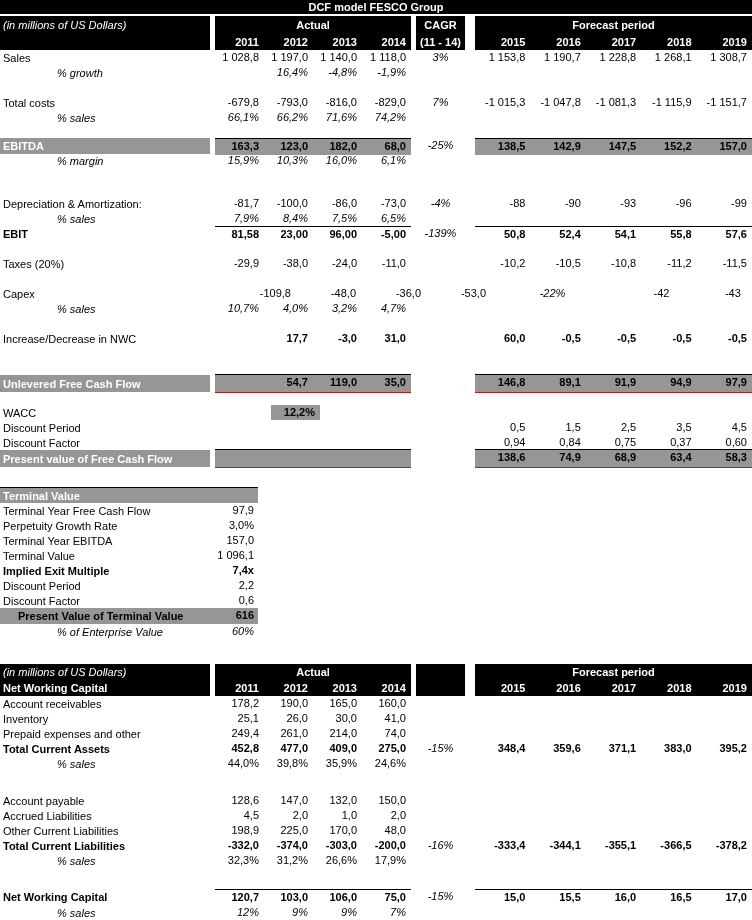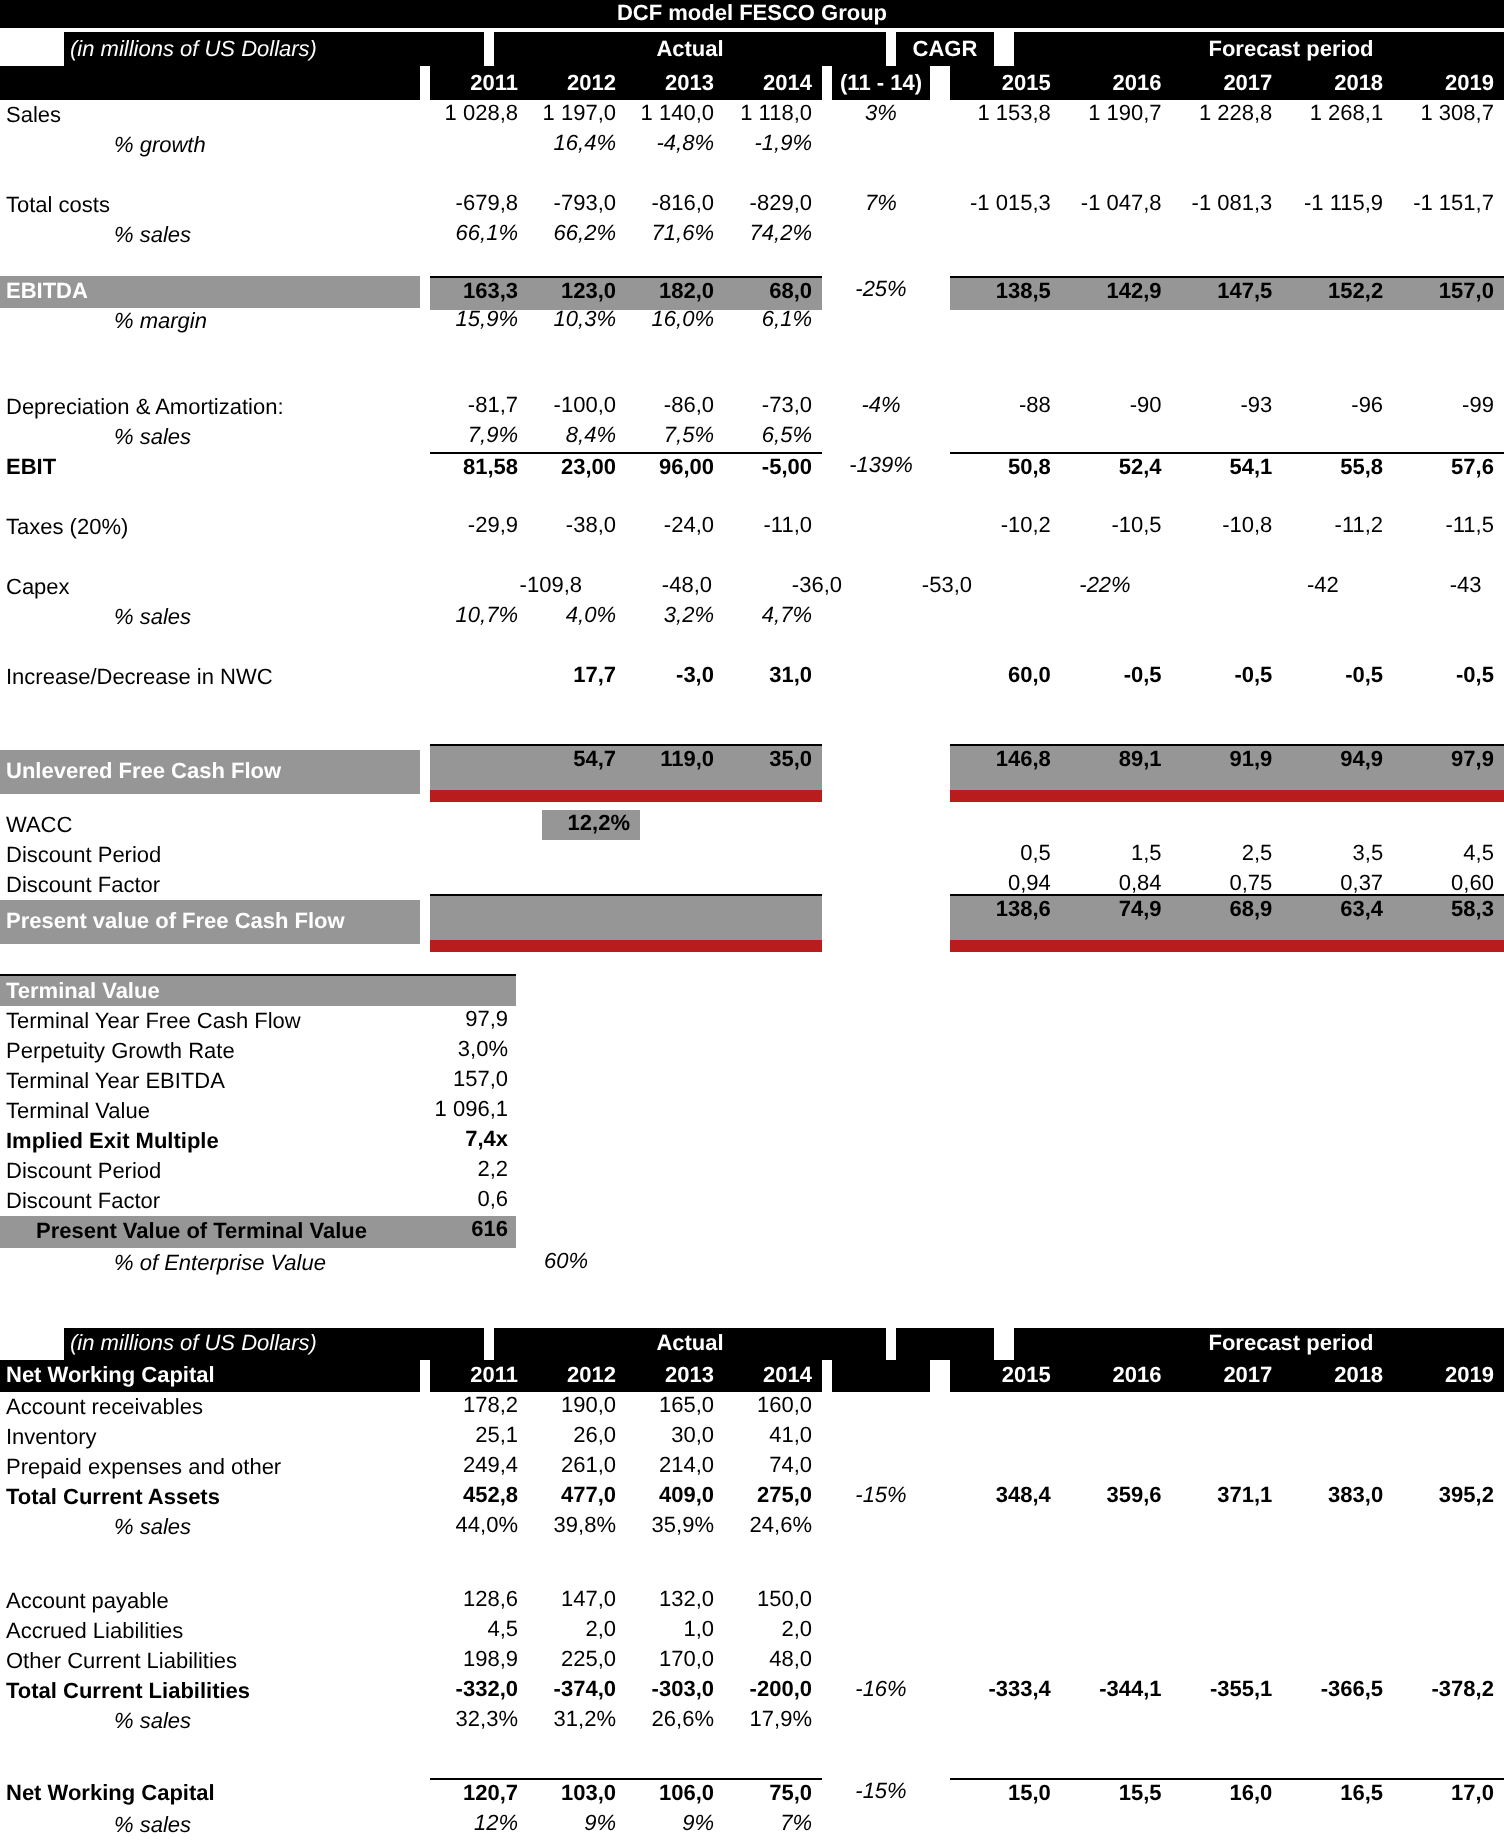--- a/index.html
+++ b/index.html
@@ -1,38 +1,38 @@
 <!DOCTYPE html>
 <html style="--band: #969696; --hdr: #000000;"><head>
 <meta charset="utf-8">
 <style>
   html,body{margin:0;padding:0;background:#fff;}
   body{width:752px;font-family:"Liberation Sans","DejaVu Sans",sans-serif;font-size:11px;color:#000;}
   .sheet{width:752px;}
   .title{height:14px;line-height:14px;background:var(--hdr,#000);color:#fff;font-weight:bold;text-align:center;margin-bottom:2px;}
   
   .r{display:grid;grid-template-columns:210px 5px 49px 49px 49px 49px 5px 49px 10px 55.4px 55.4px 55.4px 55.4px 55.4px;align-items:center;}
-  .h1{display:grid;grid-template-columns:210px 5px 196px 5px 49px 10px 277px;align-items:center;padding-left:32px;}
+  .h1{display:grid;grid-template-columns:210px 5px 196px 5px 49px 10px 277px;align-items:center;}
   .hA{height:17px;} .hB{height:16px;}
   .blk{background:var(--hdr,#000);color:#fff;height:100%;display:flex;align-items:center;}
   .hc{justify-content:center;font-weight:bold;}
   .units{font-style:italic;padding-left:3px;}
   .yr{justify-content:flex-end;padding-right:5px;font-weight:bold;}
   .lab{padding-left:3px;white-space:nowrap;overflow:hidden;height:100%;display:flex;align-items:center;}
   .num{text-align:right;padding-right:5px;height:100%;line-height:15px;}
   .cagr{text-align:center;font-style:italic;height:100%;line-height:15px;}
   .gapc{height:100%;}
   .it{font-style:italic;}
   .bo{font-weight:bold;}
   .ind{padding-left:57px;}
   .ind2{padding-left:18px;}
   .band{background:var(--band,#969696);}
   .wt{color:#fff;}
   .bt{border-top:1.5px solid #000;}
-  .bb{border-bottom:6px solid #b91c1c;}
+  .bb{border-bottom:1px solid #b91c1c;}
   
   .tv{width:258px;}
   .tvr{display:grid;grid-template-columns:196px 62px;align-items:center;}
   .tvv{text-align:right;padding-right:4px;height:100%;line-height:15px;}
   .spacer{width:752px;}
 </style>
 </head>
 <body>
 
 <div class="sheet">
@@ -397,21 +397,21 @@
         <div class="tvv">2,2</div>
       </div>
       <div class="tvr" style="height: 15px;">
         <div class="lab">Discount Factor</div>
         <div class="tvv">0,6</div>
       </div>
       <div class="tvr band" style="height: 16px;">
         <div class="lab bo ind2">Present Value of Terminal Value</div>
         <div class="tvv bo">616</div>
       </div>
-      <div class="tvr" style="height: 15px; gap: 40px;">
+      <div class="tvr" style="height: 15px;">
         <div class="lab it ind">% of Enterprise Value</div>
         <div class="tvv it">60%</div>
       </div>
     </div>
 
   <div class="spacer" style="height:25px"></div>
 
   <div class="h1 hB">
     <div class="blk units">(in millions of US Dollars)</div>
     <div class="gapc"></div>

